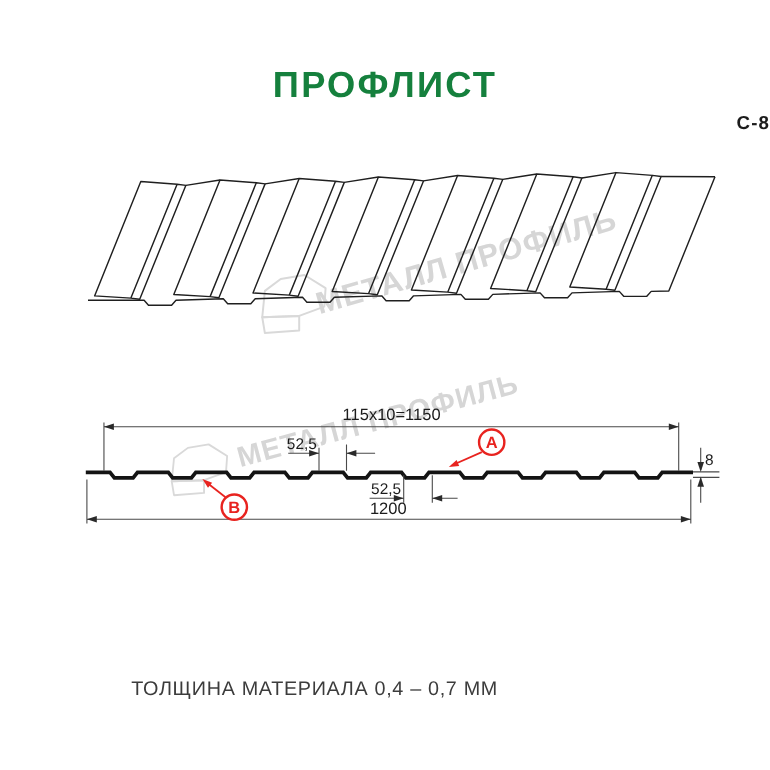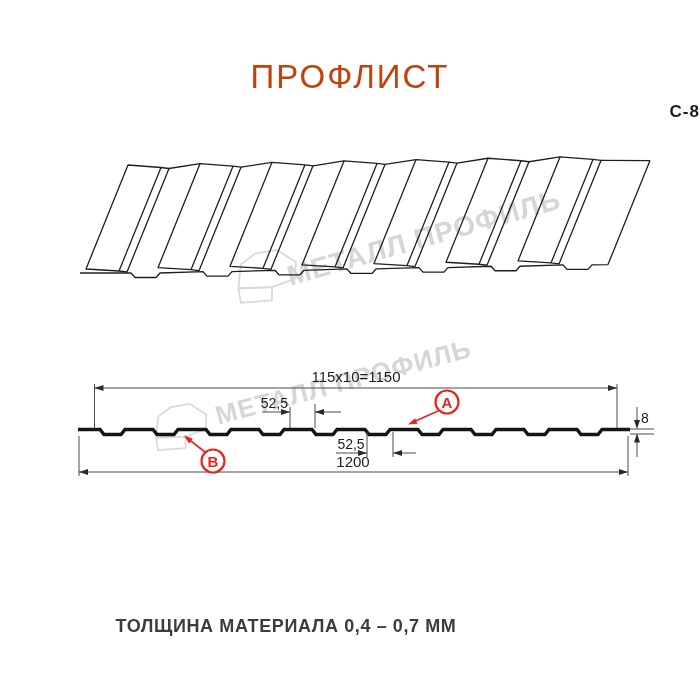--- a/index.html
+++ b/index.html
@@ -3,25 +3,25 @@
 <meta charset="utf-8">
 <style>
   html,body{margin:0;padding:0;background:#fff;}
   .page{position:relative;width:700px;height:700px;background:#fff;overflow:hidden;
         font-family:"Liberation Sans",sans-serif;}
   .layer{position:absolute;left:0;top:0;width:700px;height:700px;}
   .wm-layer{z-index:1;}
   .draw-layer{z-index:2;}
   .text-layer{z-index:3;pointer-events:none;}
   .title{position:absolute;left:0;top:58px;width:700px;text-align:center;
-         font-size:33px;font-weight:400;letter-spacing:2px;color:#c2410c;}
+         font-size:33px;font-weight:700;letter-spacing:2px;color:#15803d;}
   .subtitle{position:absolute;left:0;top:102px;width:700px;text-align:right;
             font-size:17px;font-weight:700;letter-spacing:1px;color:#1c1c1c;}
   .footer-note{position:absolute;left:0;top:616px;width:572px;text-align:center;
-               font-size:18px;font-weight:700;letter-spacing:.6px;color:#3c3c3c;}
+               font-size:18px;font-weight:400;letter-spacing:.6px;color:#3c3c3c;}
   .wm-text{position:absolute;white-space:nowrap;font-weight:700;color:#d6d6d6;
            letter-spacing:1px;}
   .wm-text.wm1{left:288px;top:262px;font-size:28px;transform:rotate(-16deg);
                transform-origin:0 50%;line-height:30px;}
   .wm-text.wm2{left:216px;top:402px;font-size:26px;transform:rotate(-15deg);
                transform-origin:0 50%;line-height:28px;}
   svg text{font-family:"Liberation Sans",sans-serif;fill:#1c1c1c;}
   .dim-txt{font-size:15px;}
   .dim-txt-s{font-size:14px;}
   .callout-txt{font-size:15px;font-weight:600;fill:#e8231f;}

